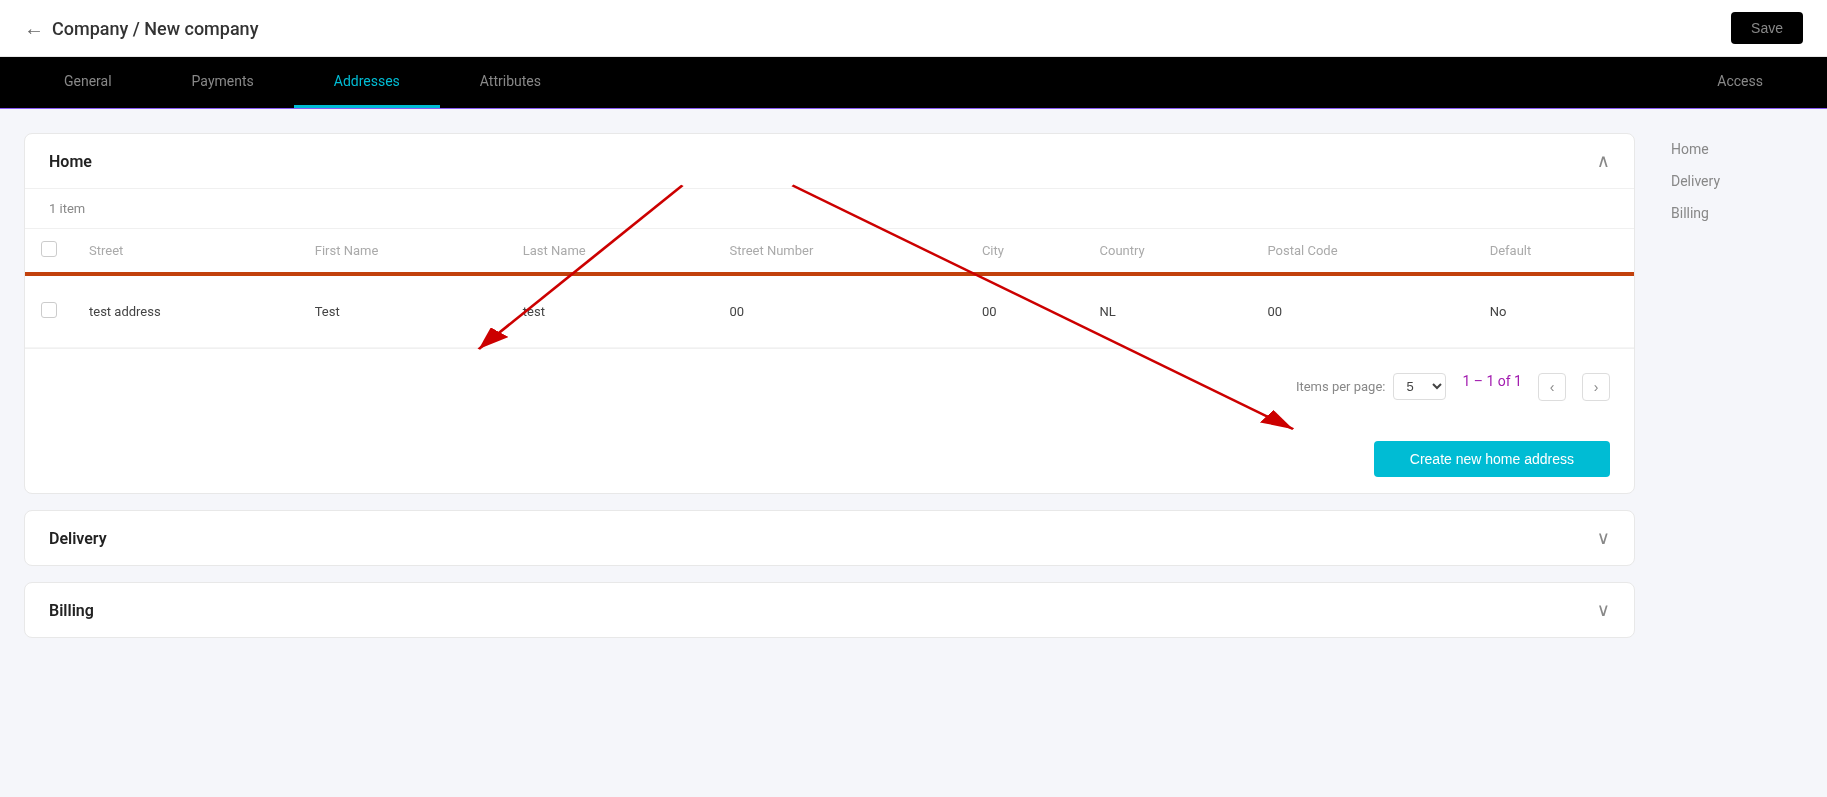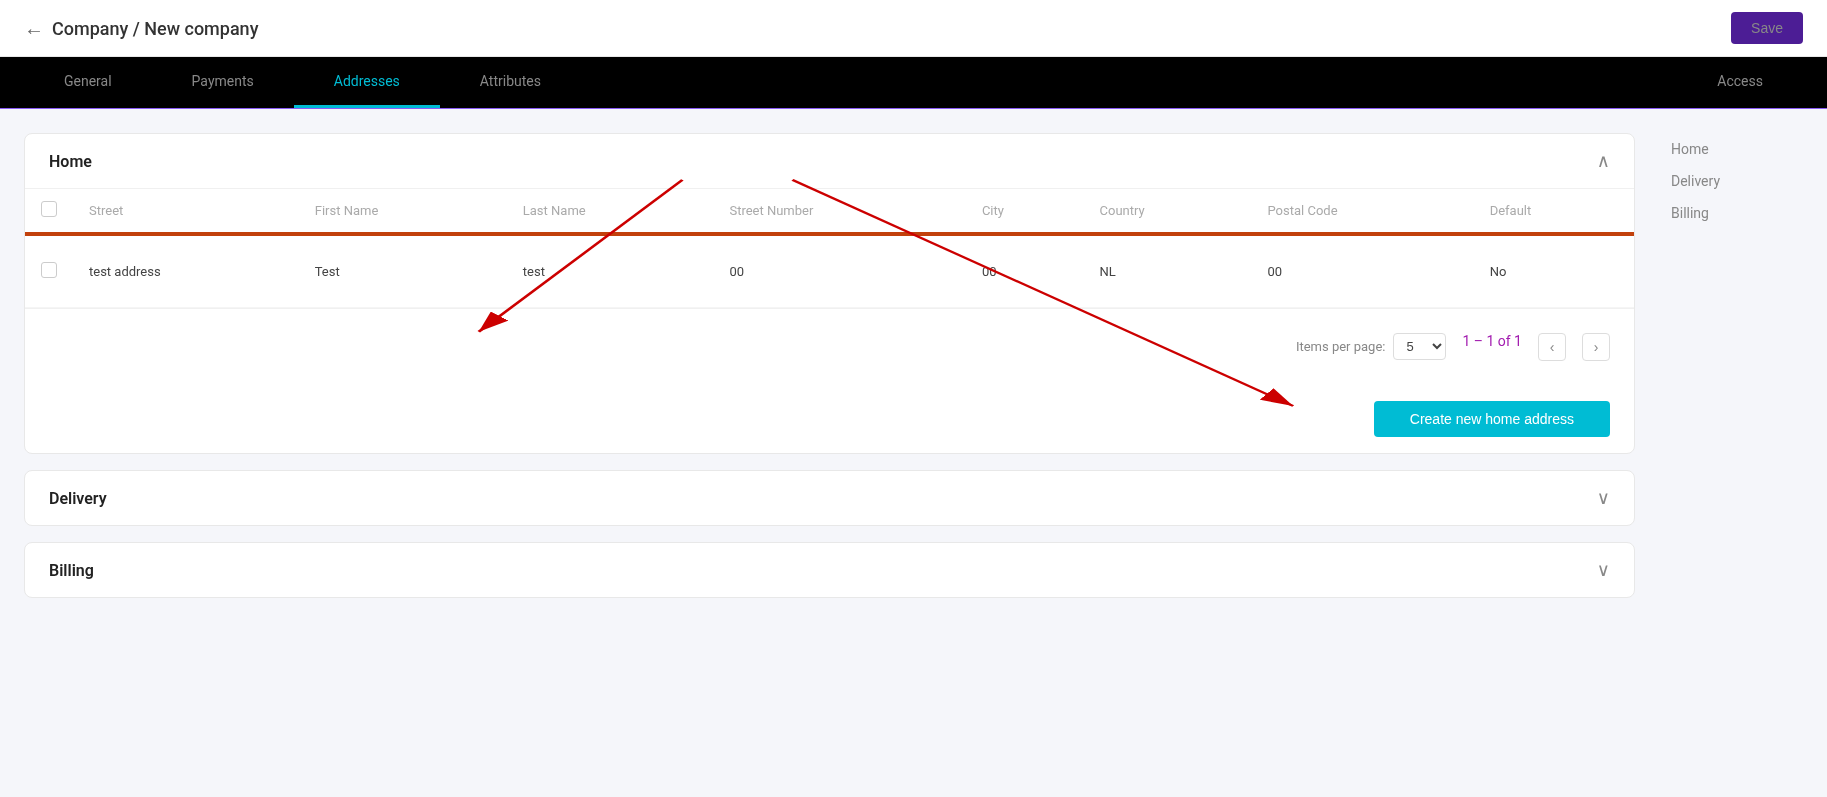--- a/index.html
+++ b/index.html
@@ -21,21 +21,21 @@
       font-size: 18px;
       color: #333;
       font-weight: 500;
     }
     .breadcrumb .back-arrow {
       cursor: pointer;
       color: #666;
       font-size: 20px;
     }
     .save-btn {
-      background: #4c1d95;
+      background: #000000;
       color: #888;
       border: none;
       border-radius: 4px;
       padding: 8px 20px;
       font-size: 14px;
       cursor: pointer;
     }
 
     
     .tabs-bar {
@@ -268,20 +268,21 @@
 <div class="main-content">
 
   <div class="content-area">
 
     <div class="section-card">
       <div class="section-header">
         <span class="section-title">Home</span>
         <button class="section-collapse-btn">∧</button>
       </div>
       <div class="table-wrapper">
+        <div class="item-count">1 item</div>
         <table>
           <thead>
             <tr>
               <th>
                 <span class="checkbox"></span>
               </th>
               <th>Street</th>
               <th>First Name</th>
               <th>Last Name</th>
               <th>Street Number</th>

